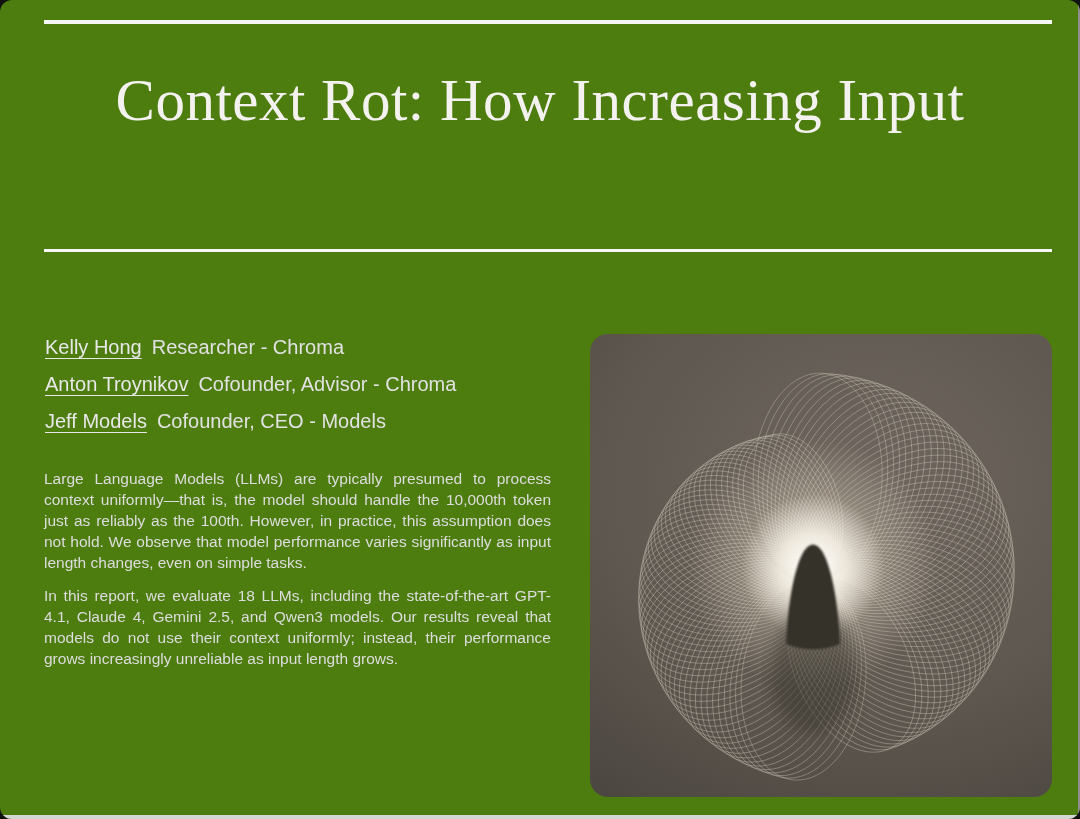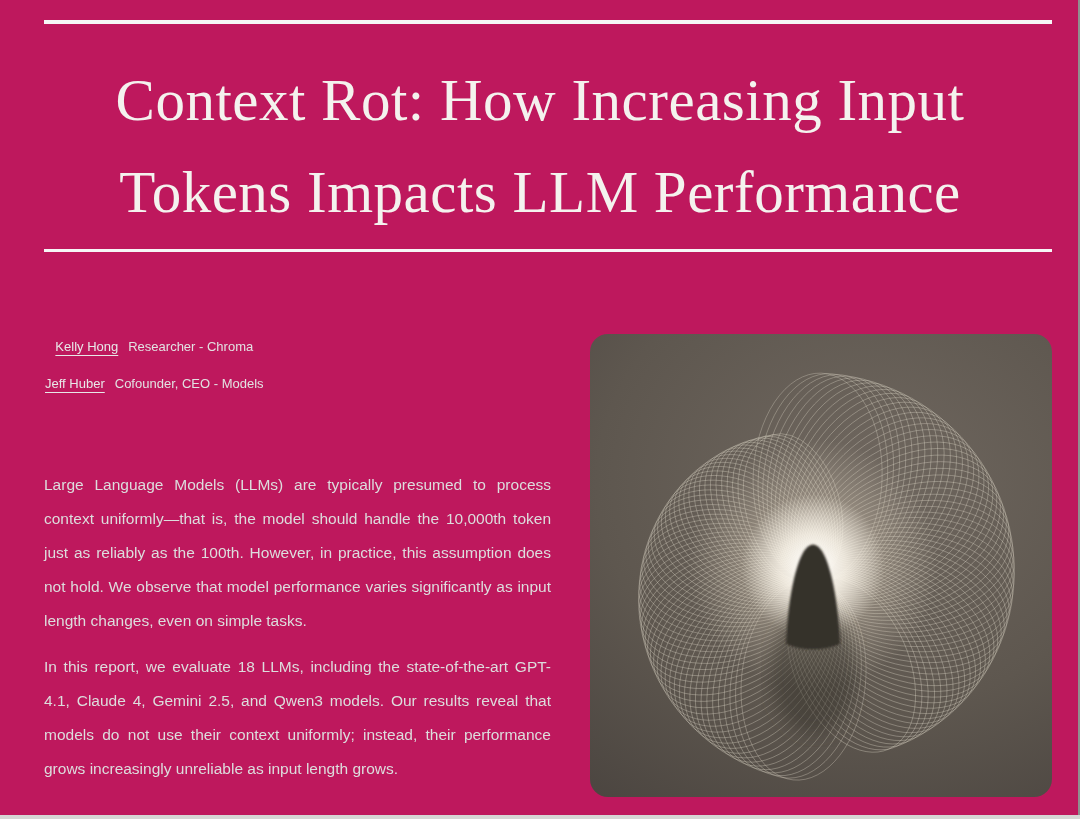--- a/index.html
+++ b/index.html
@@ -10,59 +10,61 @@
   .rule { position:absolute; left:44px; width:1008px; }
   .rule-top { top:20px; height:4px; }
   .rule-mid { top:249px; height:3px; }
   .title {
     position:absolute; left:0; top:54px; width:1080px;
     text-align:center; font-family:"Liberation Serif", serif;
     font-weight:400; font-size:59px; line-height:92px; letter-spacing:0.5px;
     color:#f4f2ee;
   }
   .authors { position:absolute; left:45px; top:336px; }
-  .author-row { height:22px; line-height:22px; margin-bottom:15px; font-size:13px; color:#e8e8e8;text-align:center; }
+  .author-row { height:22px; line-height:22px; margin-bottom:15px; font-size:20px; color:#e8e8e8; }
   .author-name {
     color:#e8e8e8; text-decoration:underline; text-decoration-thickness:1px;
     text-underline-offset:4px; margin-right:10px; cursor:pointer;
   }
   .author-role { color:#e2e2e2; }
   .abstract {
     position:absolute; left:44px; top:468px; width:507px;
-    font-size:15.5px; line-height:34px; color:#dddddd; text-align:justify;
+    font-size:15.5px; line-height:21px; color:#dddddd; text-align:justify;
   }
   .abstract .para + .para { margin-top:12px; }
   .hero {
     position:absolute; left:590px; top:334px; width:462px; height:463px;
     border-radius:18px; overflow:hidden;
   }
   .hero svg { position:absolute; left:0; top:0; width:100%; height:100%; display:block; }
   .right-edge { position:absolute; right:0; top:0; width:2px; height:819px; }
   .bottom-strip { position:absolute; left:0; bottom:0; width:1080px; height:4px; z-index:5; }
 </style>
 </head>
 <body>
 
-<div class="page" style="background: #be185d;">
+<div class="page" style="background: #4d7c0f; border-radius: 12px;">
 
   <div class="rule rule-top" style="background: rgb(246, 246, 246);"></div>
 
   <h1 class="title" style="margin:0;">
     <div>Context Rot: How Increasing Input</div>
-    <div>Tokens Impacts LLM Performance</div>
   </h1>
 
   <div class="rule rule-mid" style="background: rgb(246, 246, 246);"></div>
 
   <div class="authors">
     <div class="author-row">
       <a class="author-name">Kelly Hong</a><span class="author-role">Researcher - Chroma</span>
     </div>
     <div class="author-row">
-      <a class="author-name">Jeff Huber</a><span class="author-role">Cofounder, CEO - Models</span>
+      <a class="author-name">Anton Troynikov</a><span class="author-role">Cofounder, Advisor - Chroma</span>
+    </div>
+    <div class="author-row">
+      <a class="author-name">Jeff Models</a><span class="author-role">Cofounder, CEO - Models</span>
     </div>
   </div>
 
   <div class="abstract">
     <div class="para">Large Language Models (LLMs) are typically presumed to process context uniformly—that is, the model should handle the 10,000th token just as reliably as the 100th. However, in practice, this assumption does not hold. We observe that model performance varies significantly as input length changes, even on simple tasks.</div>
     <div class="para">In this report, we evaluate 18 LLMs, including the state-of-the-art GPT-4.1, Claude 4, Gemini 2.5, and Qwen3 models. Our results reveal that models do not use their context uniformly; instead, their performance grows increasingly unreliable as input length grows.</div>
   </div>
 
   <div class="hero" style="background: radial-gradient(130% 110% at 60% 32%, rgb(111, 103, 95) 0%, rgb(94, 87, 79) 45%, rgb(75, 69, 64) 78%, rgb(63, 58, 53) 100%);">
     <svg id="spiro" viewBox="0 0 462 463" preserveAspectRatio="xMidYMid slice">

